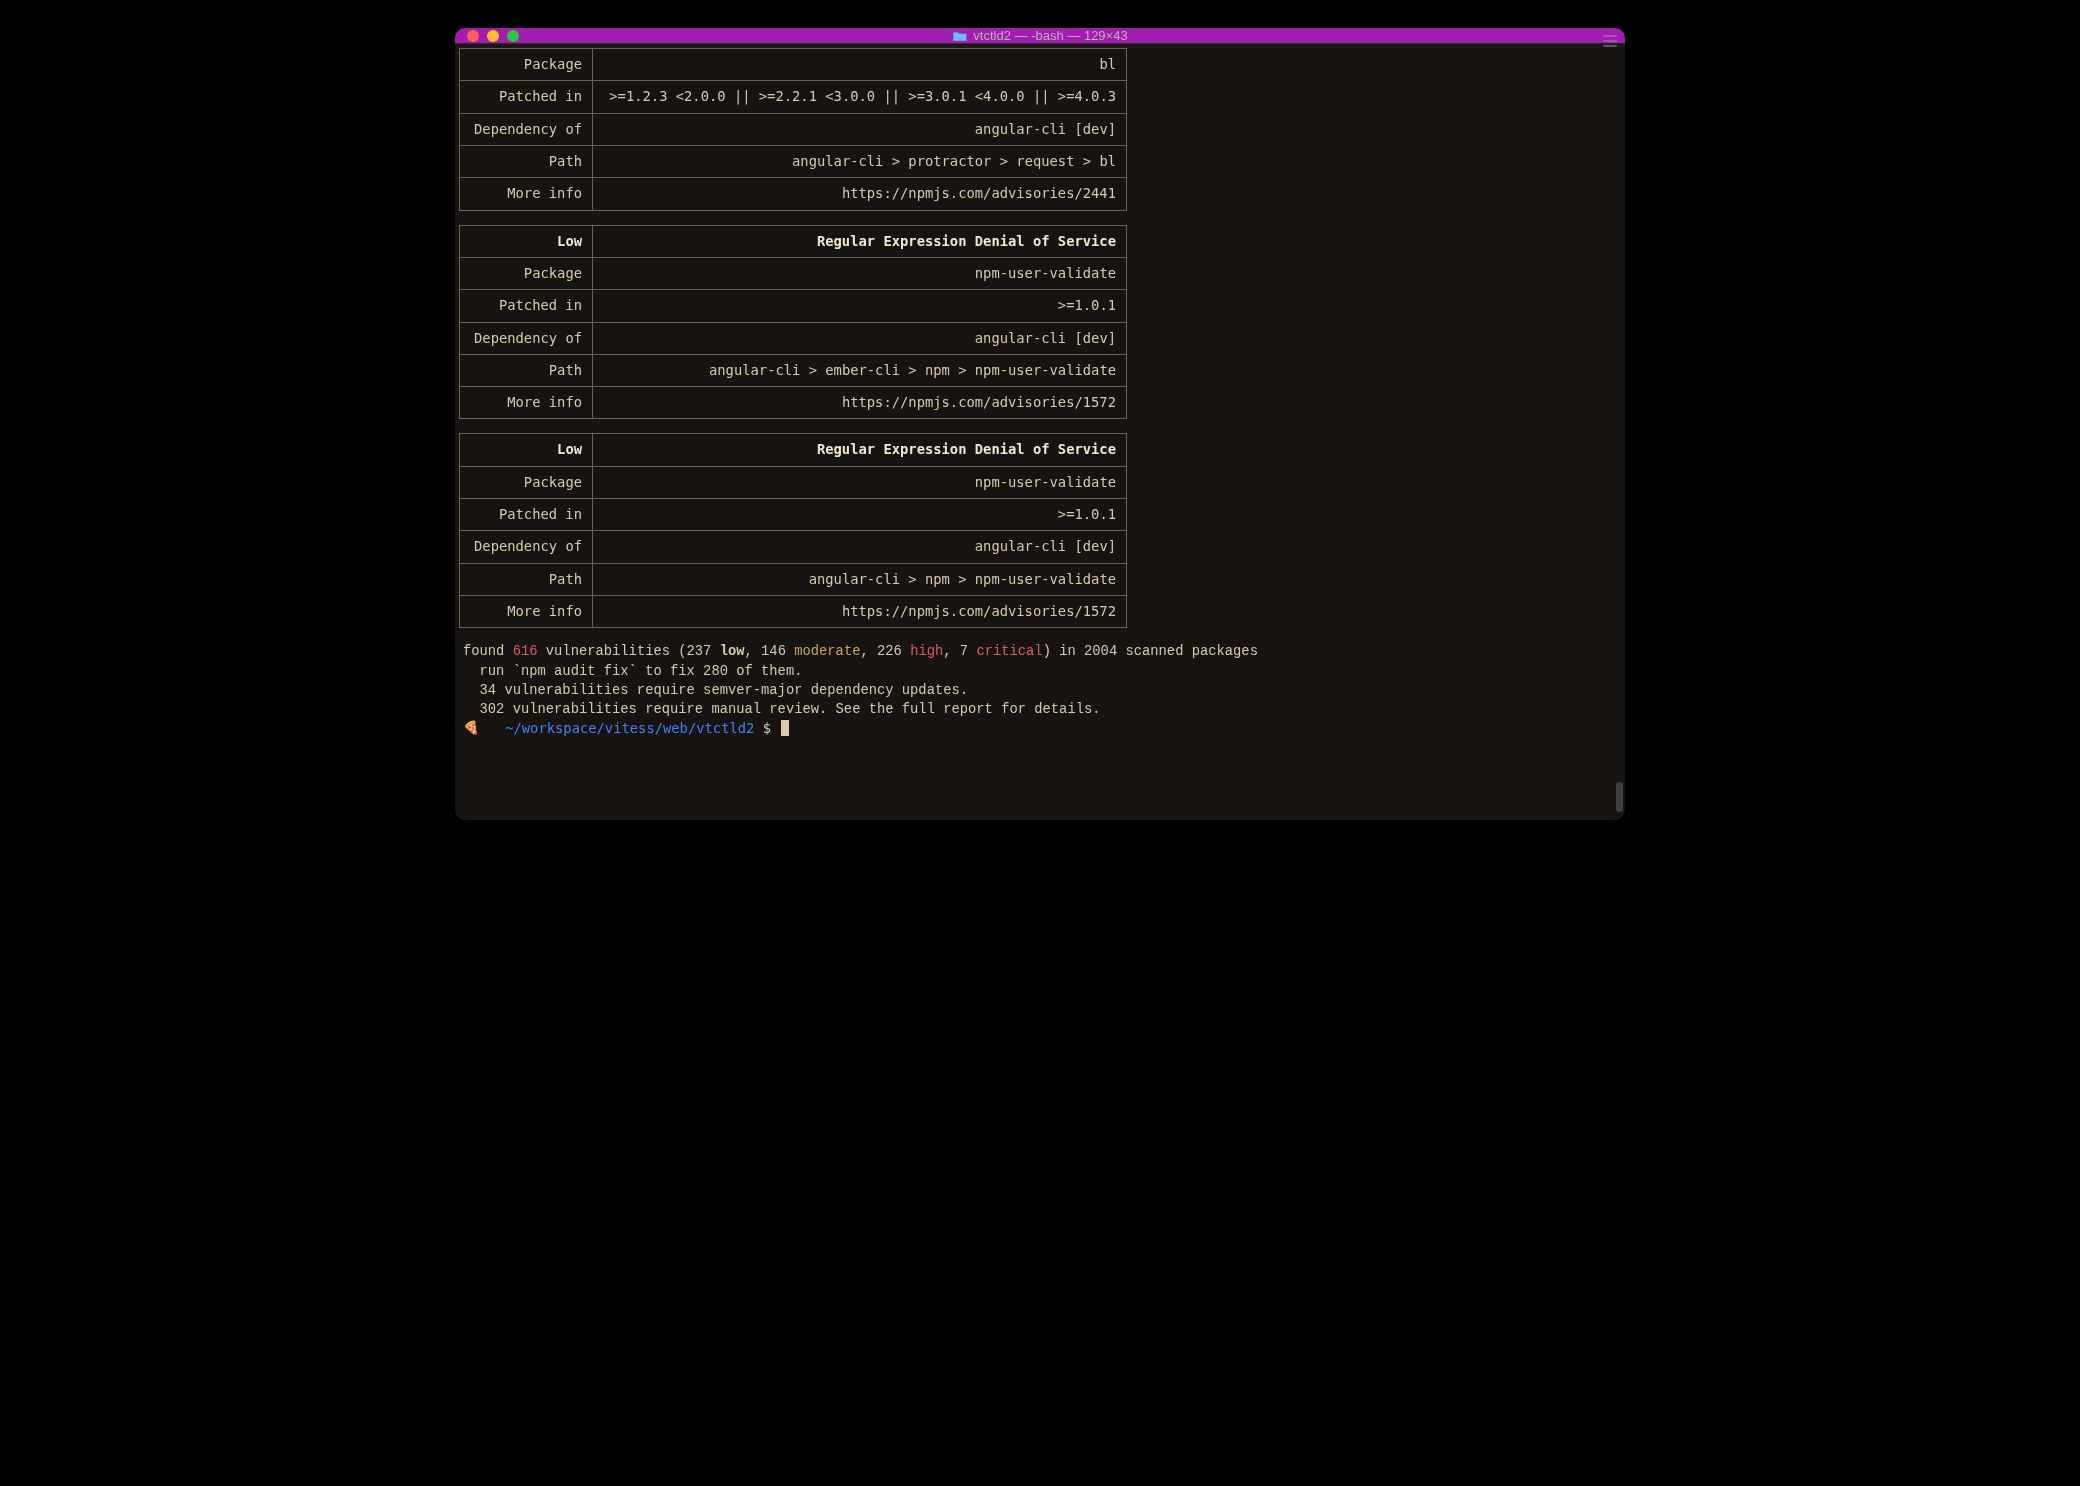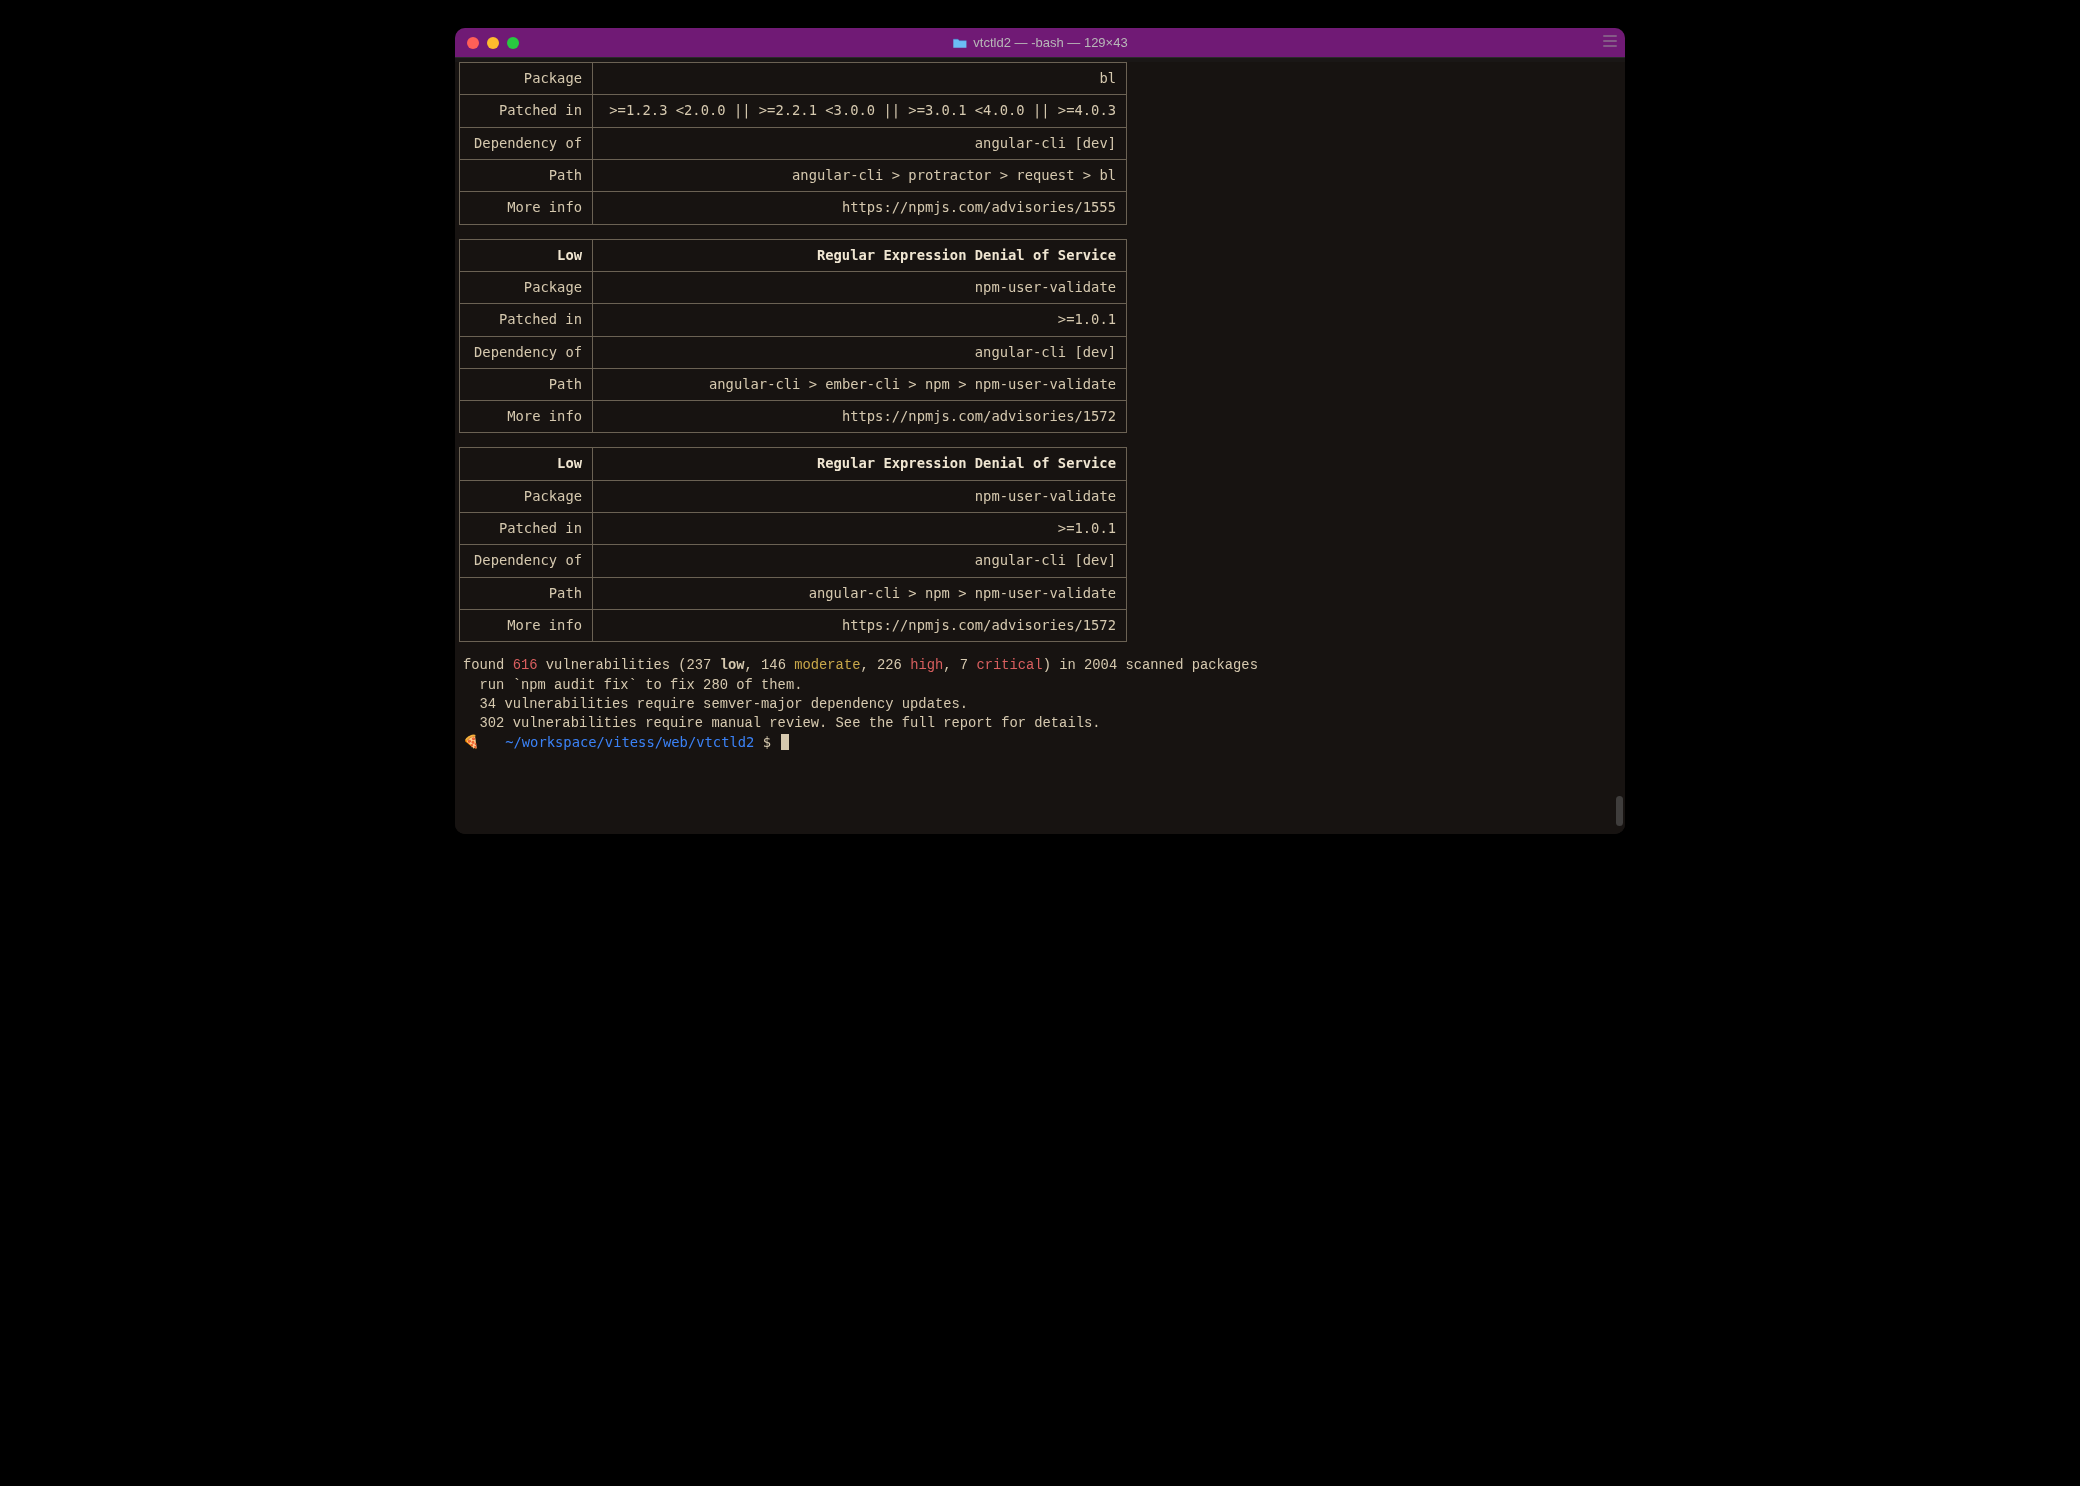--- a/index.html
+++ b/index.html
@@ -19,22 +19,22 @@
     padding: 28px 40px;
   }
   .window {
     width: 1170px;
     background: #1a1716;
     border-radius: 10px;
     overflow: hidden;
     box-shadow: 0 0 0 1px #000, 0 20px 60px rgba(0,0,0,.6);
   }
   .titlebar {
-    height: 30px;
-    background: #701a75;
+    height: 16px;
+    background: #a21caf;
     display: flex;
     align-items: center;
     position: relative;
     border-bottom: 1px solid #2a2a2a;
   }
   .traffic-lights {
     display: flex;
     gap: 8px;
     padding-left: 12px;
   }
@@ -172,21 +172,21 @@
       <tr>
         <td class="label">Dependency of</td>
         <td class="value">angular-cli [dev]</td>
       </tr>
       <tr>
         <td class="label">Path</td>
         <td class="value">angular-cli &gt; protractor &gt; request &gt; bl</td>
       </tr>
       <tr>
         <td class="label">More info</td>
-        <td class="value">https://npmjs.com/advisories/1555</td>
+        <td class="value">https://npmjs.com/advisories/2441</td>
       </tr>
     </tbody>
       </table>
 
     <table class="audit-table">
       <tbody>
           <tr class="header">
         <td class="label">Low</td>
         <td class="value">Regular Expression Denial of Service</td>
       </tr>

